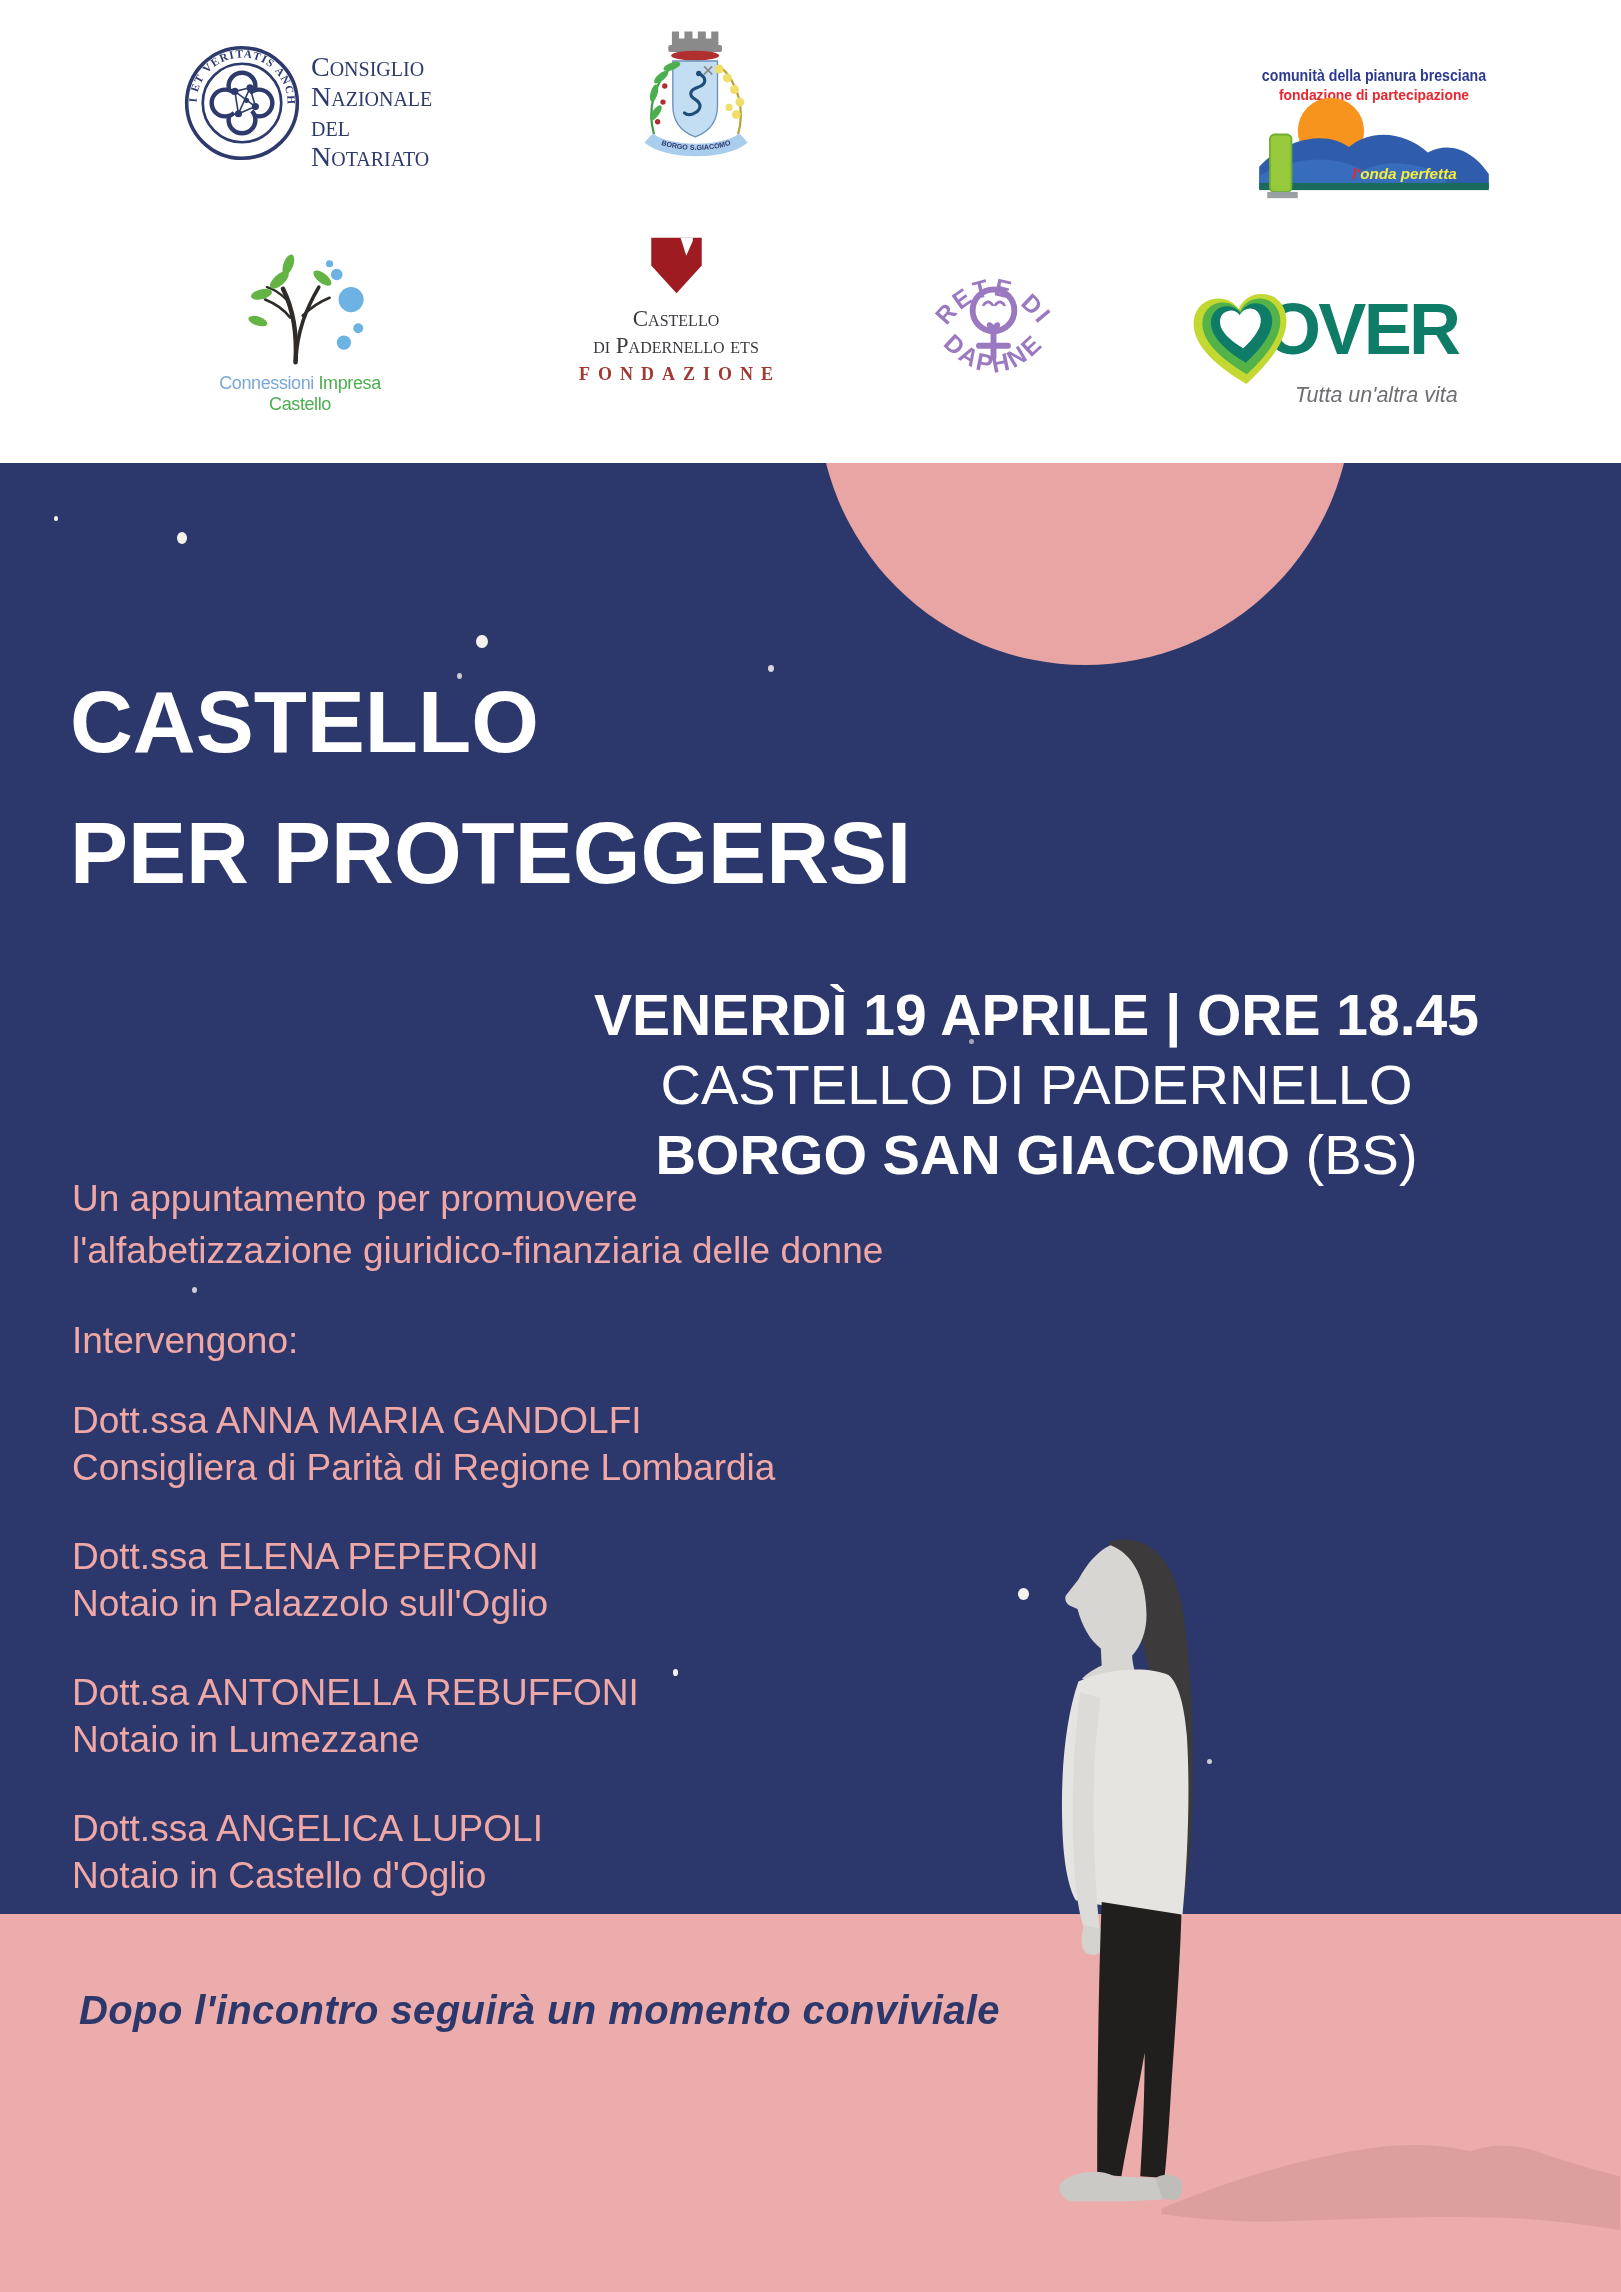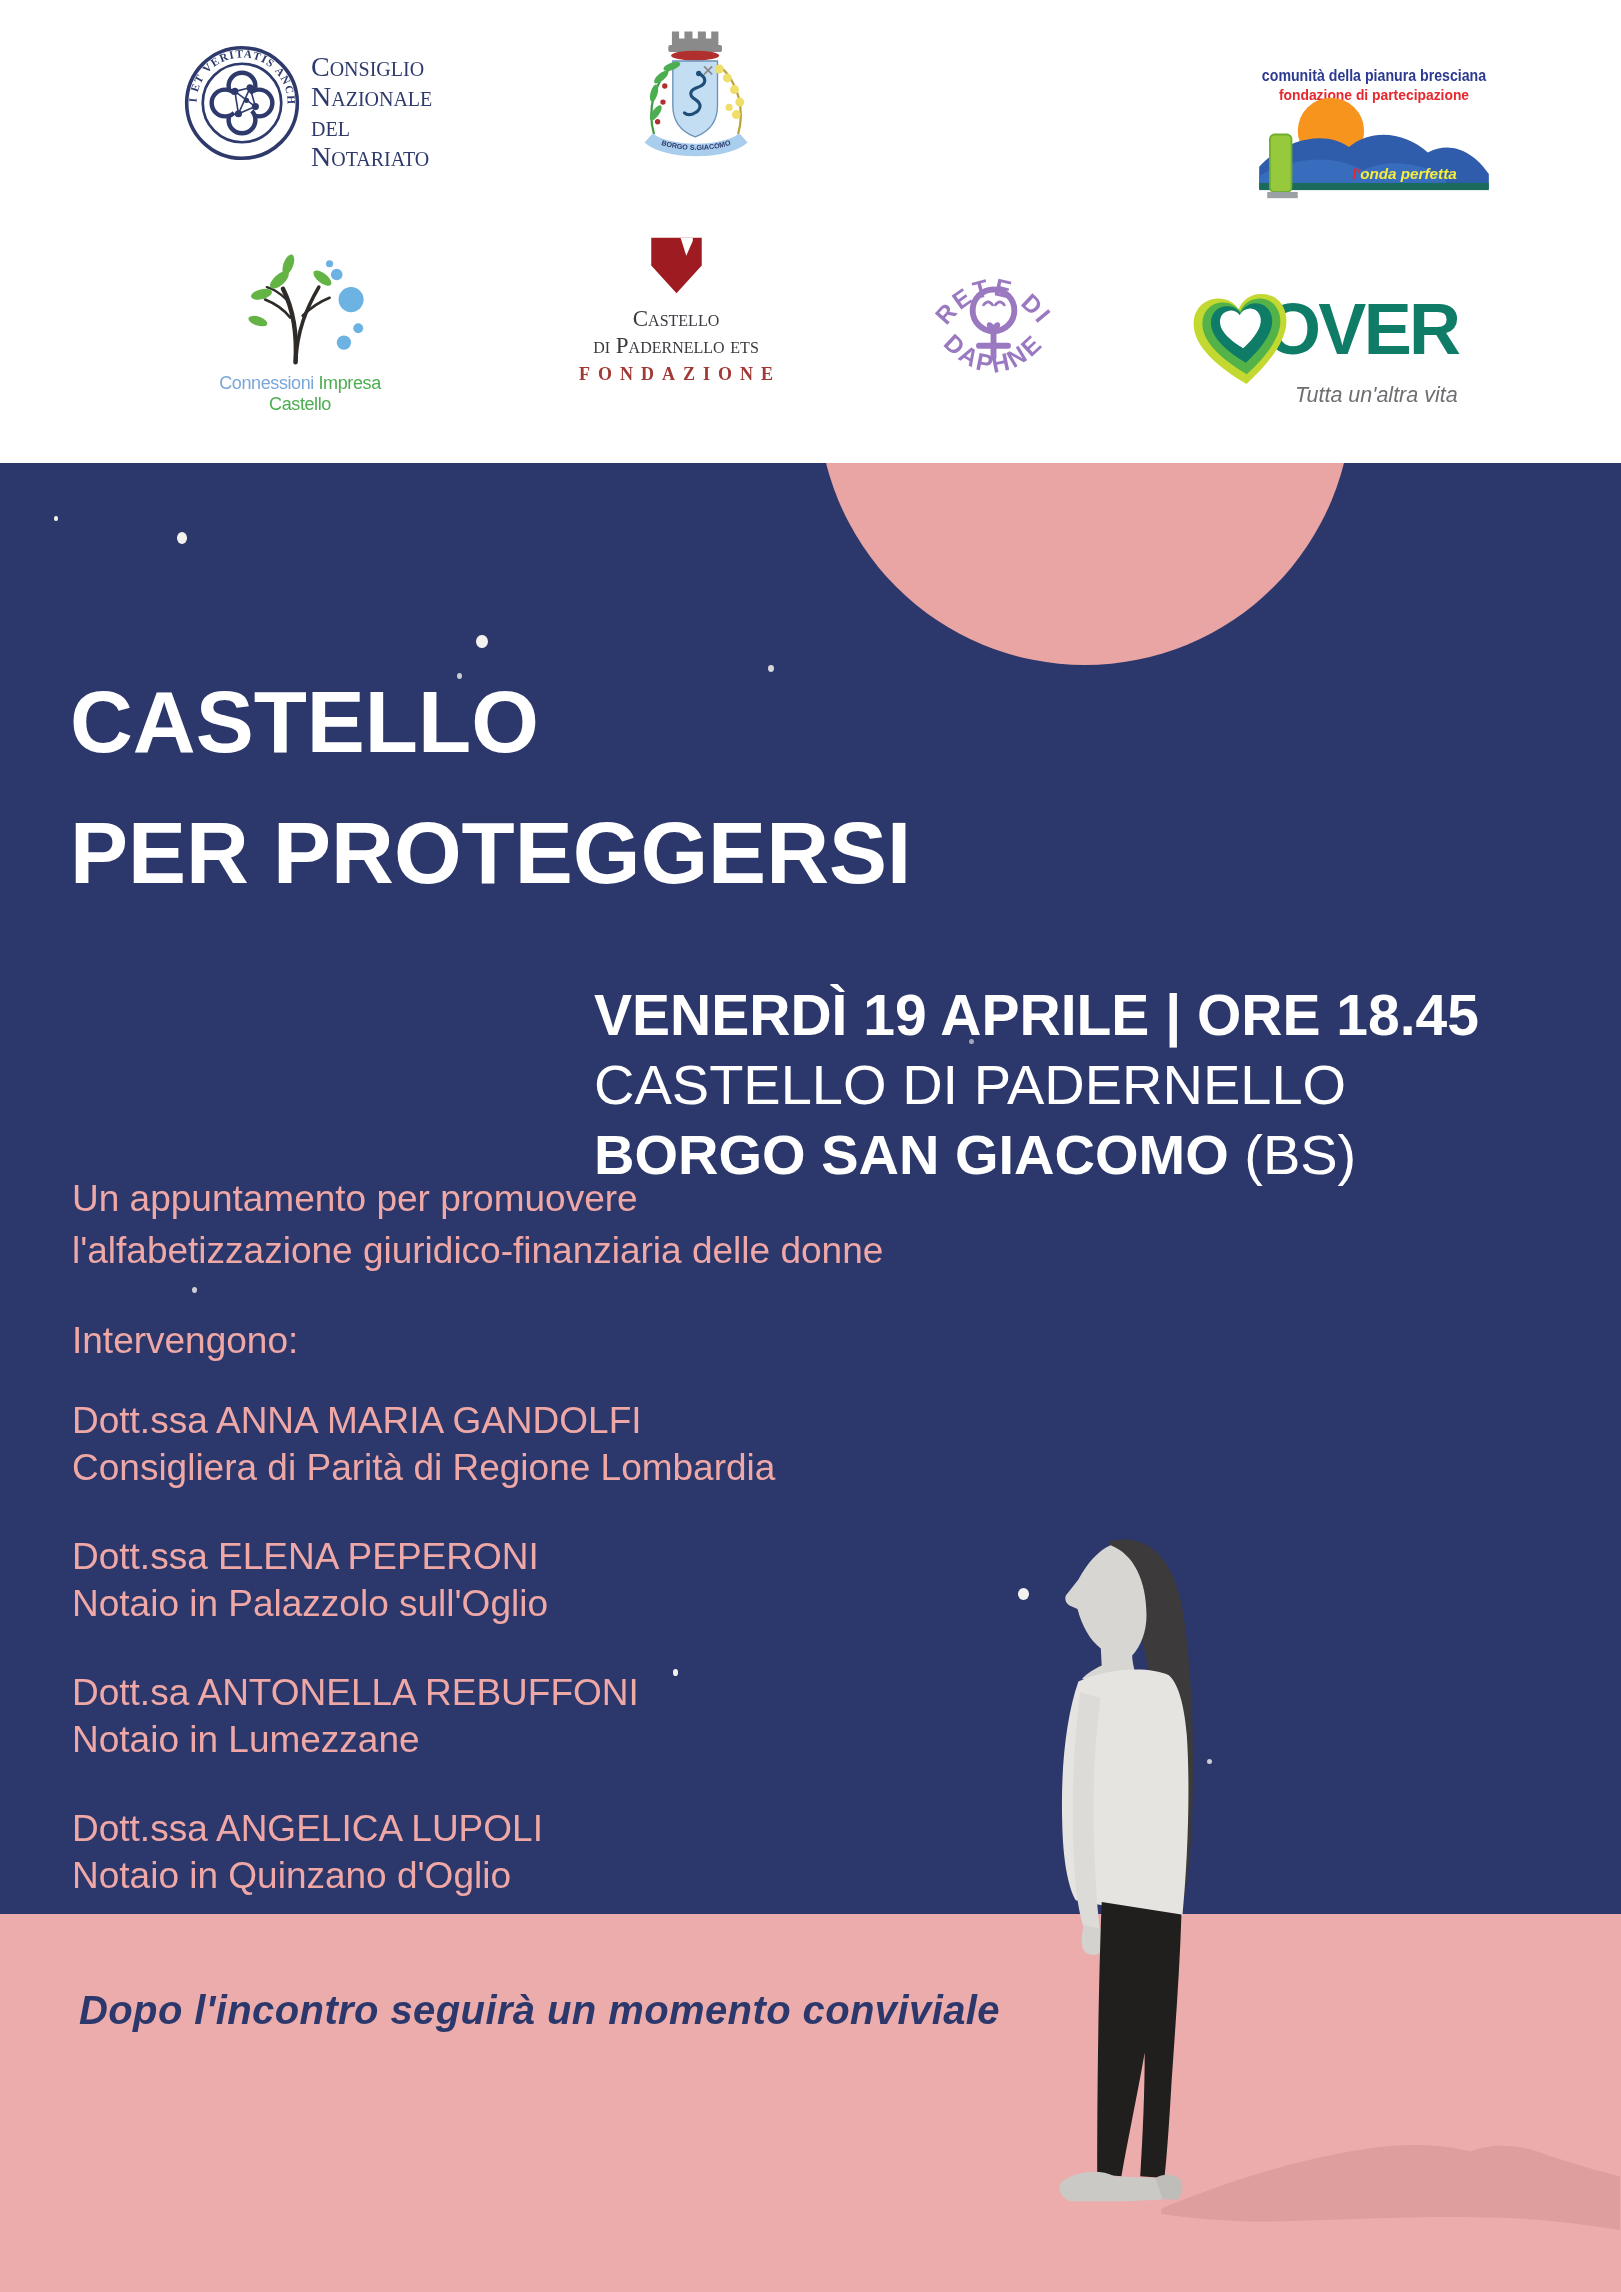--- a/index.html
+++ b/index.html
@@ -28,21 +28,21 @@
   .over-tag { font-style:italic; font-size:21.5px; color:#6d6e71; margin-left:106px; margin-top:-10.7px; }
 
   
   .navy { position:absolute; left:0; top:463px; width:1621px; height:1451px; background:#2c386b; overflow:hidden; z-index:1; }
   .moon { position:absolute; left:818px; top:-332px; width:534px; height:534px; border-radius:50%;
           background:radial-gradient(circle at 32% 42%, rgba(0,0,0,.04), rgba(0,0,0,0) 24%), #e9a5a4; }
 
   .star { position:absolute; border-radius:50%; background:#f4f2ee; z-index:6; }
 
   .title { position:absolute; left:70px; top:656px; z-index:5; color:#ffffff; font-weight:bold; font-size:87px; line-height:131px; letter-spacing:0; }
-  .datetime { position:absolute; right:142px; top:980px; z-index:5; color:#ffffff; text-align:left; line-height:70px; }
+  .datetime { position:absolute; right:142px; top:980px; z-index:5; color:#ffffff; text-align:center; line-height:70px; }
   .dt-1 { font-size:57px; font-weight:bold; }
   .dt-2 { font-size:56px; font-weight:normal; }
   .dt-3 { font-size:56px; font-weight:bold; }
   .dt-3 .reg { font-weight:normal; }
 
   .intro { position:absolute; left:72px; top:1173px; z-index:5; color:#f0a8a6; font-size:37px; line-height:52px; }
   .intervengono { position:absolute; left:72px; top:1320px; z-index:5; color:#f0a8a6; font-size:37px; }
   .speakers { position:absolute; left:72px; top:1397px; z-index:5; color:#f0a8a6; font-size:37px; line-height:47px; }
   .speaker { margin-bottom:42px; }
 
@@ -284,21 +284,21 @@
     <div class="speaker">
       <div>Dott.ssa ELENA PEPERONI</div>
       <div>Notaio in Palazzolo sull'Oglio</div>
     </div>
     <div class="speaker">
       <div>Dott.sa ANTONELLA REBUFFONI</div>
       <div>Notaio in Lumezzane</div>
     </div>
     <div class="speaker">
       <div>Dott.ssa ANGELICA LUPOLI</div>
-      <div>Notaio in Quinzano d'Oglio</div>
+      <div>Notaio in Castello d'Oglio</div>
     </div>
   </div>
 
   <div class="pinkband"></div>
   <div class="footer-note">Dopo l'incontro seguirà un momento conviviale</div>
 
   <div class="shadow">
     <svg width="466" height="116" viewBox="0 0 520 130">
       <path d="M6,88 C70,62 150,34 230,22 C280,14 320,16 352,24 C378,14 408,16 438,28 C468,38 496,46 520,52 L520,112 C470,104 420,98 368,98 C300,96 220,100 150,102 C98,104 46,100 6,94 Z" fill="#d29595" opacity=".6"></path>
     </svg>

